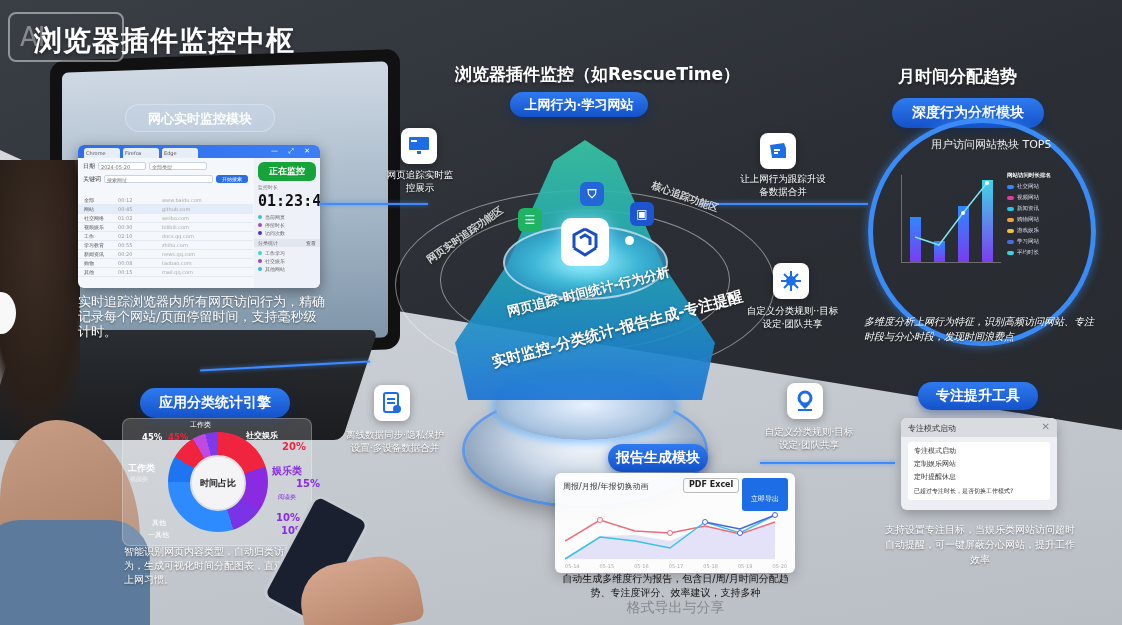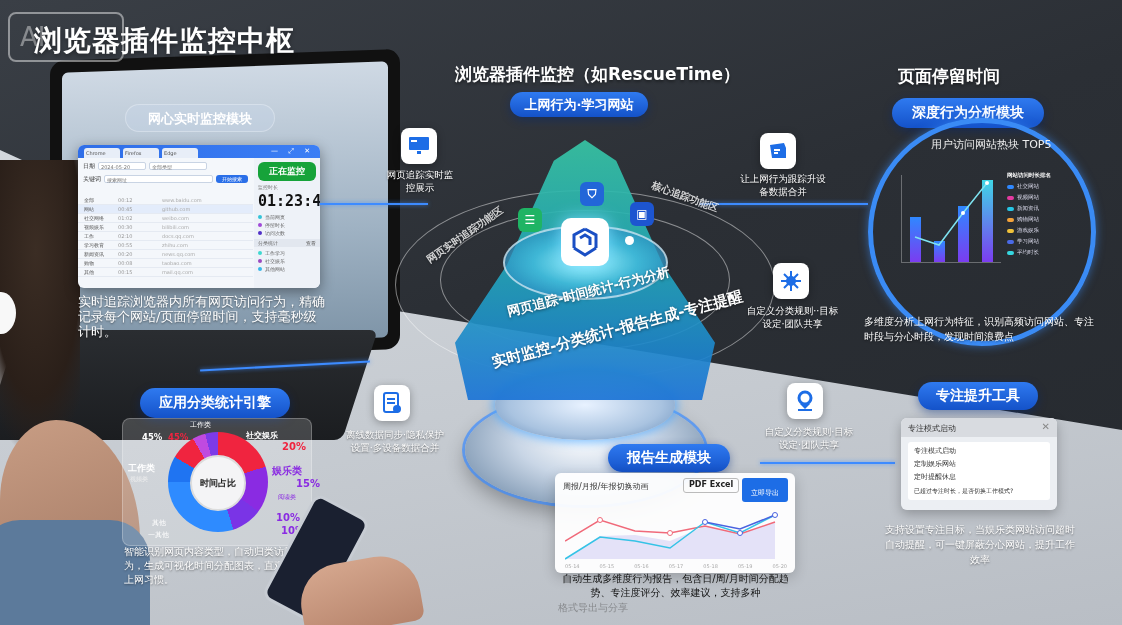--- a/index.html
+++ b/index.html
@@ -59,21 +59,21 @@
   .legend-r .sw{width:7px;height:4px;border-radius:2px;}
   
   .focus-win{position:absolute;left:901px;top:418px;width:156px;height:92px;background:rgba(240,242,246,.92);border-radius:6px;box-shadow:0 4px 12px rgba(0,0,0,.25);color:#333;overflow:hidden;}
   .focus-head{height:19px;background:#d8dbe0;font-size:8px;padding:5px 7px;position:relative;}
   .focus-close{position:absolute;right:7px;top:3px;font-size:10px;color:#888;}
   .focus-body{margin:5px 7px;background:#fff;border-radius:3px;padding:3px 6px;font-size:7px;line-height:13px;}
   
   .report{position:absolute;left:555px;top:473px;width:240px;height:100px;background:rgba(255,255,255,.95);border-radius:6px;box-shadow:0 4px 14px rgba(0,0,0,.2);color:#333;}
   .report-head{position:absolute;left:8px;top:8px;font-size:8px;color:#333;}
   .report-fmt{position:absolute;left:128px;top:5px;height:15px;padding:1px 5px;border:1px solid #bbb;border-radius:3px;font-size:8px;font-weight:bold;color:#222;}
-  .report-btn{position:absolute;left:187px;top:5px;height:24px;width:46px;background:#1d6de6;color:#fff;font-size:7px;text-align:center;border-radius:3px;padding-top:10px;}
+  .report-btn{position:absolute;left:187px;top:5px;height:33px;width:46px;background:#1d6de6;color:#fff;font-size:7px;text-align:center;border-radius:3px;padding-top:16px;}
   
   .pie-panel{position:absolute;left:122px;top:418px;width:190px;height:128px;background:rgba(255,255,255,.18);border-radius:8px;border:1px solid rgba(255,255,255,.25);}
   .pie{position:absolute;left:168px;top:432px;width:100px;height:100px;border-radius:50%;}
   .pie-hole{position:absolute;left:190px;top:455px;width:56px;height:56px;border-radius:50%;background:#f4f4f6;color:#222;font-size:9px;font-weight:bold;display:flex;align-items:center;justify-content:center;border:2px solid #ddd;}
   .plab{position:absolute;font-size:8.5px;font-weight:bold;}
   .phone{position:absolute;left:285px;top:500px;width:62px;height:118px;background:#1a2030;border-radius:10px;transform:rotate(28deg);border:3px solid #c7ccd3;}
   .hand{position:absolute;left:300px;top:560px;width:120px;height:70px;background:linear-gradient(170deg,#d6a88f,#b6836b);border-radius:40px 40px 10px 10px;transform:rotate(-10deg);}
   .conn{position:absolute;height:2px;background:#3d8bff;box-shadow:0 0 4px rgba(61,139,255,.8);}
   .side-btn{position:absolute;left:-14px;top:292px;width:30px;height:42px;border-radius:50%;background:#f8f8f8;}
 </style>
@@ -272,21 +272,21 @@
 
 <div class="icon-card" style="left:787px;top:383px;">
   <svg width="22" height="22" viewBox="0 0 22 22">
       <circle cx="11" cy="8" r="6" fill="none" stroke="#1d6de6" stroke-width="3"></circle>
       <path d="M6 14 L11 19 L16 14" fill="#1d6de6"></path>
       <rect x="4" y="19" width="14" height="2" fill="#1d6de6"></rect>
     </svg>
 </div>
 <div class="icon-label" style="left:760px;top:425px;width:98px;">自定义分类规则·目标设定·团队共享</div>
 
-<div class="section-title" style="left:898px;top:65px;font-size:17px;">页面停留时间</div>
+<div class="section-title" style="left:898px;top:65px;font-size:17px;">月时间分配趋势</div>
 <div class="pill" style="left:892px;top:98px;width:152px;height:30px;font-size:14px;padding-top:6px;">深度行为分析模块</div>
 <div class="circle-frame"></div>
 
 <div class="chart-panel">
   <div style="position:absolute;left:36px;top:2px;font-size:11px;color:#eee;text-align:left;">用户访问网站热块 TOP5</div>
   <div style="position:absolute;left:6px;top:40px;height:88px;width:100px;border-left:1px solid rgba(255,255,255,.3);border-bottom:1px solid rgba(255,255,255,.3);">
     <div class="bar" style="left:8px;height:45px;"></div>
     <div class="bar" style="left:32px;height:21px;"></div>
     <div class="bar" style="left:56px;height:56px;"></div>
     <div class="bar" style="left:80px;height:82px;background:linear-gradient(180deg,#3fd6e6,#7b3cf0);"></div>
@@ -321,35 +321,35 @@
     <div class="li">
         <span class="sw" style="background:#4a6ae8"></span>
         <span>学习网站</span>
       </div>
     <div class="li">
         <span class="sw" style="background:#36d6e0"></span>
         <span>平均时长</span>
       </div>
   </div>
 </div>
-<div class="desc" style="left:864px;top:314px;width:230px;font-size:10px;line-height:15px;">多维度分析上网行为特征，识别高频访问网站、专注时段与分心时段，发现时间浪费点</div>
+<div class="desc" style="left:864px;top:314px;width:230px;font-size:10px;line-height:15px;font-style:italic;">多维度分析上网行为特征，识别高频访问网站、专注时段与分心时段，发现时间浪费点</div>
 
 <div class="pill" style="left:918px;top:382px;width:120px;height:28px;font-size:14px;padding-top:5px;">专注提升工具</div>
 <div class="focus-win">
   <div class="focus-head"><span>专注模式启动</span><span class="focus-close">✕</span></div>
   <div class="focus-body">
     <div>专注模式启动</div>
     <div>定制娱乐网站</div>
     <div>定时提醒休息</div>
     <div style="font-size:6px;">已超过专注时长，是否切换工作模式?</div>
   </div>
 </div>
 <div class="desc" style="left:885px;top:522px;width:190px;text-align:center;font-size:10px;">支持设置专注目标，当娱乐类网站访问超时自动提醒，可一键屏蔽分心网站，提升工作效率</div>
 
-<div class="pill" style="left:608px;top:444px;width:122px;height:28px;font-size:14px;padding-top:5px;">报告生成模块</div>
+<div class="pill" style="left:608px;top:444px;width:100px;height:28px;font-size:14px;padding-top:5px;">报告生成模块</div>
 <div class="report">
   <div class="report-head">周报/月报/年报切换动画</div>
   <div class="report-fmt">PDF Excel</div>
   <div class="report-btn">立即导出</div>
   <svg style="position:absolute;left:10px;top:28px;" width="222" height="64">
     <polygon points="0,58 35,35 70,34 105,40 140,25 175,33 210,21 210,58" fill="rgba(120,110,230,.18)"></polygon>
     <polyline points="0,40 35,19 70,30 105,32 140,25 175,33 210,21" fill="none" stroke="#f06a7a" stroke-width="1.5"></polyline>
     <polyline points="0,58 35,36 70,40 105,47 140,21 175,32 210,14" fill="none" stroke="#35c3e6" stroke-width="1.5"></polyline>
     <polyline points="140,21 175,28 210,14" fill="none" stroke="#4a63e0" stroke-width="1.5"></polyline>
     <circle cx="35" cy="19" r="2.5" fill="#fff" stroke="#f06a7a"></circle>
@@ -362,21 +362,21 @@
     <span>05-14</span>
       <span>05-15</span>
       <span>05-16</span>
       <span>05-17</span>
       <span>05-18</span>
       <span>05-19</span>
       <span>05-20</span>
   </div>
 </div>
 <div class="desc" style="left:558px;top:572px;width:235px;text-align:center;font-size:10px;line-height:14px;color:#111;text-shadow:none;">自动生成多维度行为报告，包含日/周/月时间分配趋势、专注度评分、效率建议，支持多种</div>
-<div class="desc" style="left:558px;top:600px;width:235px;text-align:left;font-size:10px;color:rgba(80,80,80,.5);text-shadow:none;">格式导出与分享</div>
+<div class="desc" style="left:558px;top:600px;width:235px;text-align:center;font-size:14px;color:rgba(80,80,80,.5);text-shadow:none;">格式导出与分享</div>
 
 <div class="pill" style="left:140px;top:388px;width:150px;height:30px;font-size:14px;padding-top:6px;">应用分类统计引擎</div>
 <div class="pie-panel"></div>
 <div class="pie" style="background:conic-gradient(#f0243f 0deg 72deg,#8a2be2 72deg 126deg,#7a34e6 126deg 162deg,#2e8bff 162deg 270deg,#1f74f2 270deg 300deg,#f0243f 300deg 330deg,#c04ae0 330deg 345deg,#7d3ae8 345deg 360deg);"></div>
 <div class="pie-hole">时间占比</div>
 <div class="plab" style="left:190px;top:420px;color:#fff;font-weight:normal;font-size:7px;">工作类</div>
 <div class="plab" style="left:142px;top:432px;color:#fff;">45%</div>
 <div class="plab" style="left:168px;top:432px;color:#f0243f;">45%</div>
 <div class="plab" style="left:128px;top:462px;color:#fff;font-size:9px;">工作类</div>
 <div class="plab" style="left:130px;top:475px;color:#eee;font-size:6px;font-weight:normal;">视频类</div>

